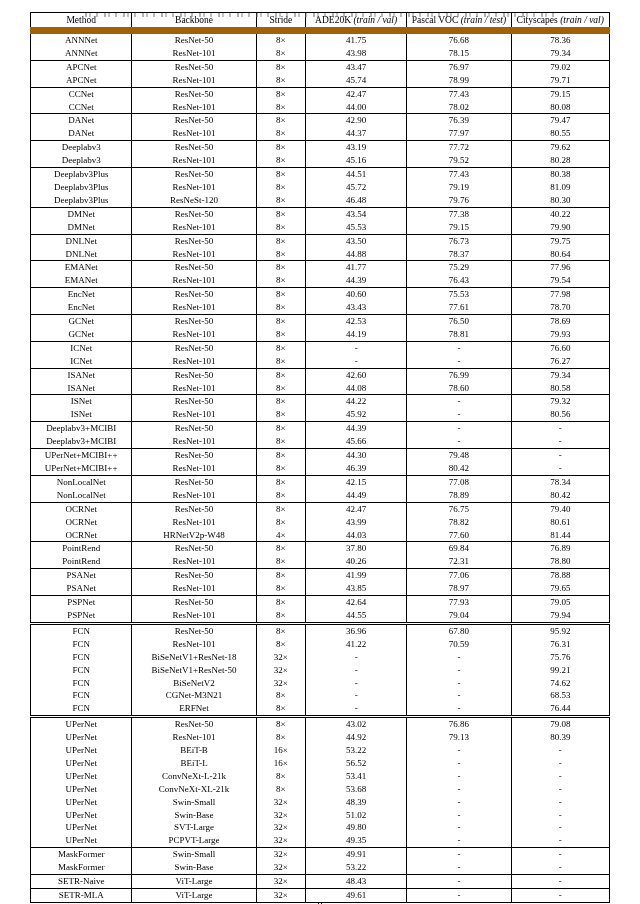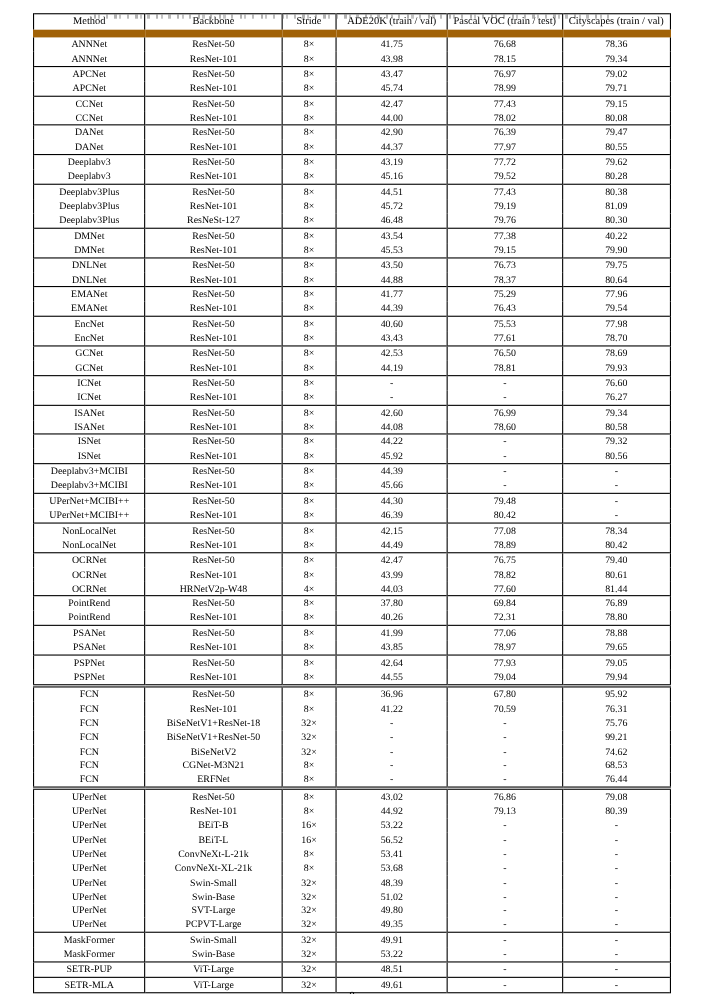--- a/index.html
+++ b/index.html
@@ -29,21 +29,21 @@
     text-align:center;vertical-align:middle;
     padding:0 2px;
     font-size:9px;line-height:12.9px;height:12.9px;
     white-space:nowrap;overflow:hidden;
     font-weight:normal;
   }
   .results thead th{
     border-bottom:7px solid #a16207;
     font-size:9.5px;line-height:14px;height:14px;
   }
-  .hdr-note{text-align:center;}
+  .hdr-note{font-style:italic;text-align:center;}
   tr.group-start td{border-top:1px solid #000;}
   tr.rule-double td{border-top:3px double #000;}
 
   .page-number{
     position:absolute;left:0;right:0;bottom:5px;
     text-align:center;font-size:10px;
   }
 </style>
 </head>
 <body>
@@ -163,21 +163,21 @@
         <tr>
           <td>Deeplabv3Plus</td>
           <td>ResNet-101</td>
           <td>8×</td>
           <td>45.72</td>
           <td>79.19</td>
           <td>81.09</td>
         </tr>
         <tr>
           <td>Deeplabv3Plus</td>
-          <td>ResNeSt-127</td>
+          <td>ResNeSt-120</td>
           <td>8×</td>
           <td>46.48</td>
           <td>79.76</td>
           <td>80.30</td>
         </tr>
         <tr class="group-start">
           <td>DMNet</td>
           <td>ResNet-50</td>
           <td>8×</td>
           <td>43.54</td>
@@ -570,24 +570,24 @@
         </tr>
         <tr>
           <td>MaskFormer</td>
           <td>Swin-Base</td>
           <td>32×</td>
           <td>53.22</td>
           <td>-</td>
           <td>-</td>
         </tr>
         <tr class="group-start">
-          <td>SETR-PUP</td>
+          <td>SETR-Naive</td>
           <td>ViT-Large</td>
           <td>32×</td>
-          <td>48.51</td>
+          <td>48.43</td>
           <td>-</td>
           <td>-</td>
         </tr>
         <tr class="group-start">
           <td>SETR-MLA</td>
           <td>ViT-Large</td>
           <td>32×</td>
           <td>49.61</td>
           <td>-</td>
           <td>-</td>

